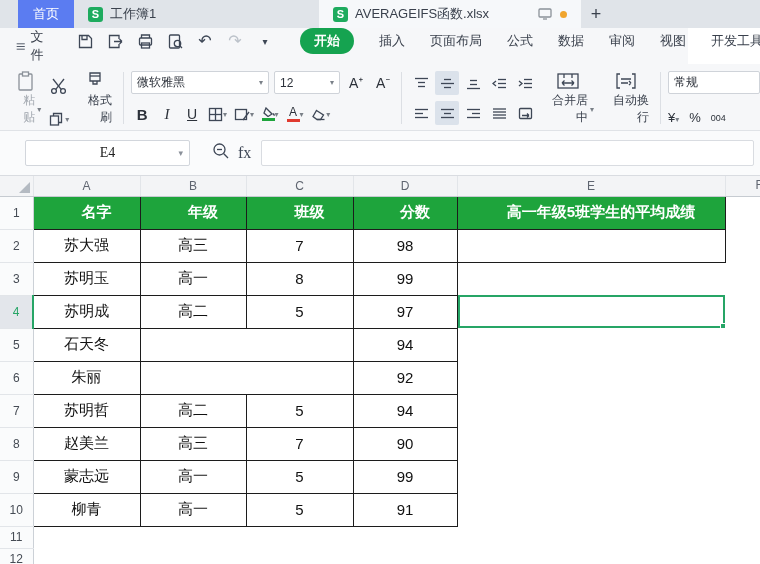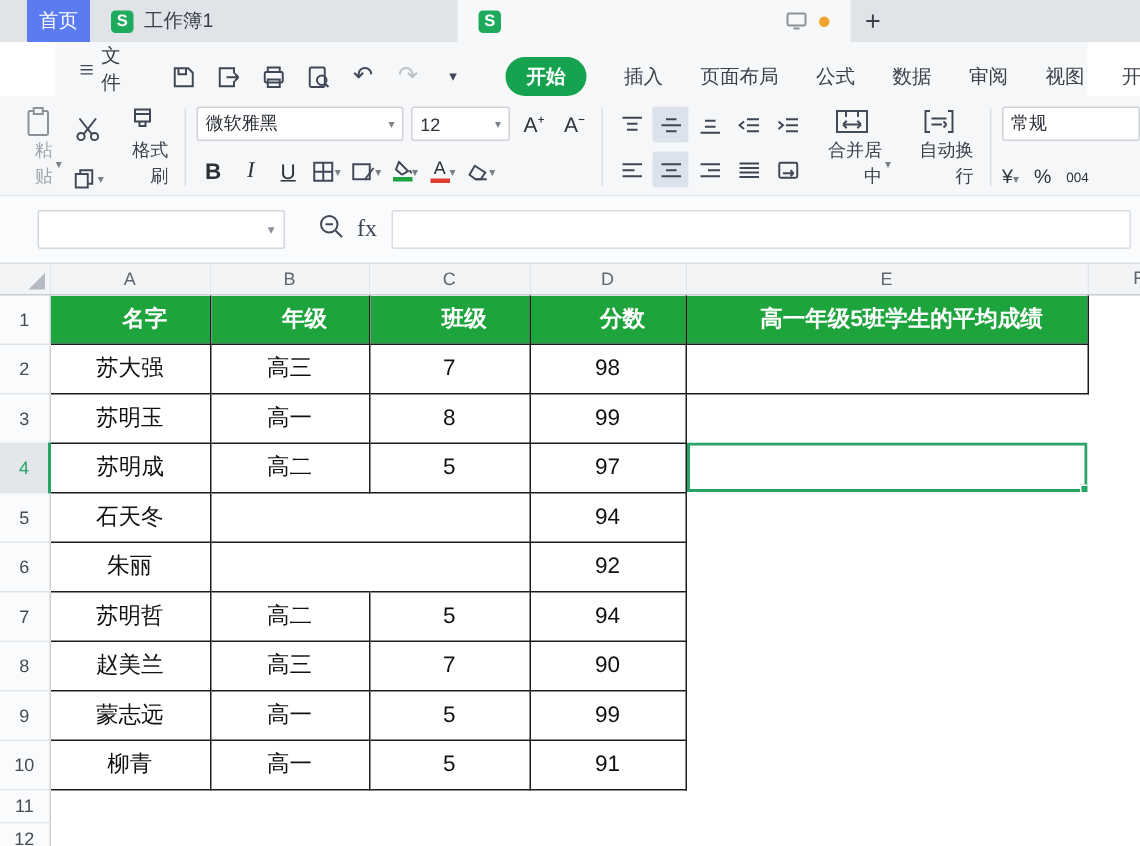--- a/index.html
+++ b/index.html
@@ -2,31 +2,31 @@
 <html><head>
 <meta charset="utf-8">
 <style>
   * { margin:0; padding:0; box-sizing:border-box; }
   html,body { background:#ffffff; }
   body { font-family:"Liberation Sans", sans-serif; }
   .app { position:relative; width:760px; height:564px; overflow:hidden; background:#fff; }
 
   
   .tabbar { position:absolute; top:0; left:0; width:760px; height:28px; background:#e0e4e9; display:flex; align-items:center; }
-  .home-tab { width:42px; height:28px; background:#5b7cf1; color:#fff; font-size:13px; display:flex; align-items:center; justify-content:center; margin-left:18px; }
+  .home-tab { width:56px; height:28px; background:#5b7cf1; color:#fff; font-size:13px; display:flex; align-items:center; justify-content:center; margin-left:18px; }
   .doc-tab { height:28px; display:flex; align-items:center; gap:7px; padding:0 14px; font-size:13px; color:#3a414d; }
   .doc-tab.inactive { background:transparent; width:245px; }
   .doc-tab.active { background:#f6f8fa; width:262px; }
   .s-logo { width:15px; height:15px; background:#1eab5e; border-radius:3px; color:#fff; font-size:11px; font-weight:bold; display:flex; align-items:center; justify-content:center; flex:none; }
   .tab-right-icons { margin-left:auto; display:flex; align-items:center; gap:8px; }
   .dot { width:7px; height:7px; border-radius:50%; background:#f0a52e; }
   .plus-btn { width:30px; height:28px; display:flex; align-items:center; justify-content:center; font-size:18px; color:#3a414d; }
 
   
-  .menubar { position:absolute; top:28px; left:0; width:688px; height:36px; background:#f6f7f9; display:flex; align-items:flex-end; font-size:13px; color:#3a414d;margin-left:37px; }
+  .menubar { position:absolute; top:28px; left:0; width:688px; height:36px; background:#f6f7f9; display:flex; align-items:flex-start; font-size:13px; color:#3a414d; }
   .file-btn { display:flex; align-items:center; gap:5px; padding:0 12px 0 16px; height:100%; }
   .vdiv { width:1px; height:20px; background:#d9dce1; margin:0 6px; }
   .qicons { display:flex; align-items:center; gap:4px; }
   .qbtn { width:26px; height:26px; display:flex; align-items:center; justify-content:center; border-radius:3px; }
   .qbtn svg { display:block; }
   .undo-g { font-size:16px; color:#3e4756; line-height:1; }
   .redo-g { font-size:16px; color:#bcc2ca; line-height:1; }
   .chev { font-size:10px; color:#3e4756; }
   .menu-items { display:flex; align-items:center; gap:25px; margin-left:10px; white-space:nowrap; }
   .pill { background:#15a350; color:#fff; border-radius:13px; padding:4px 14px;font-weight:bold; }
@@ -101,20 +101,21 @@
   <div class="tabbar">
     <div class="home-tab">
       <span>首页</span>
     </div>
     <div class="doc-tab inactive">
       <span class="s-logo">S</span>
       <span>工作簿1</span>
     </div>
     <div class="doc-tab active">
       <span class="s-logo">S</span>
+      <span>AVERAGEIFS函数.xlsx</span>
       <span class="tab-right-icons">
         <svg width="14" height="12" viewBox="0 0 14 12" class="icg">
             <rect x="1" y="1" width="12" height="8" rx="1"></rect>
             <line x1="5" y1="11" x2="9" y2="11"></line>
           </svg>
         <span class="dot"></span>
       </span>
     </div>
     <div class="plus-btn">
       <span>+</span>
@@ -418,20 +419,21 @@
       <div class="numrow2">
         <span><span>¥</span><span class="mini-chev">▾</span></span>
         <span><span>%</span></span>
         <span class="small000"><span>004</span></span>
       </div>
     </div>
   </div>
 
   <div class="fbar">
     <div class="namebox">
+      <span class="val">E4</span>
       <span class="dd">▾</span>
     </div>
     <span class="zoomico">
       <svg width="18" height="18" viewBox="0 0 18 18" class="ic">
           <circle cx="7.5" cy="7.5" r="5.5"></circle>
           <line x1="5" y1="7.5" x2="10" y2="7.5"></line>
           <line x1="11.8" y1="11.8" x2="16" y2="16"></line>
         </svg>
     </span>
     <span class="fx">fx</span>

